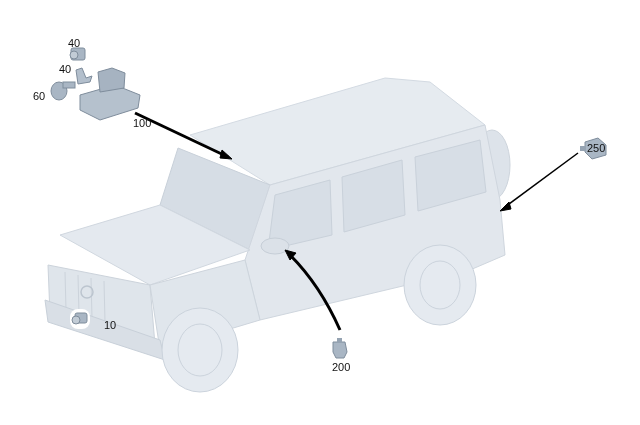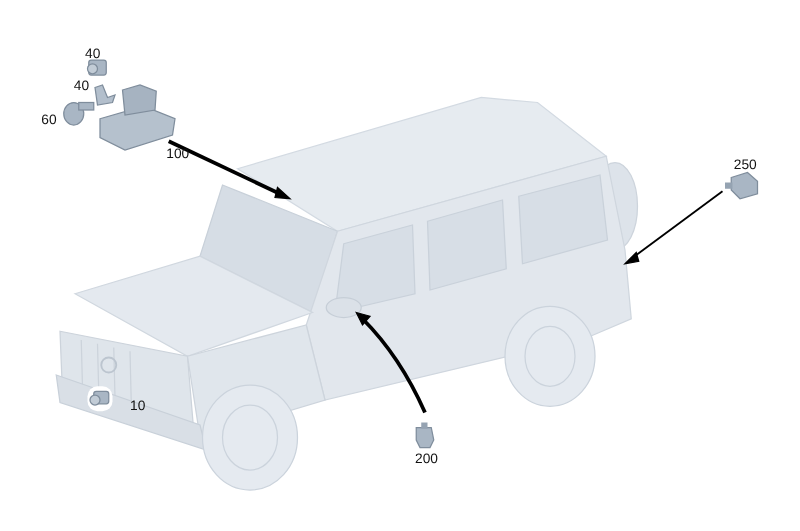--- a/index.html
+++ b/index.html
@@ -87,16 +87,16 @@
     <g>
       <path d="M333 342 L345 342 L347 352 L344 358 L336 358 L333 352 Z" fill="#a9b6c4" stroke="#7f8d9c"></path>
       <rect x="337" y="338" width="5" height="5" fill="#95a3b2"></rect>
     </g>
   </svg>
 
   <span class="callout" style="left:68px; top:37px;">40</span>
   <span class="callout" style="left:59px; top:63px;">40</span>
   <span class="callout" style="left:33px; top:90px;">60</span>
   <span class="callout" style="left:133px; top:69px;margin-top:48px;">100</span>
-  <span class="callout" style="left:587px; top:126px;">250</span>
+  <span class="callout" style="left:587px; top:142px;">250</span>
   <span class="callout" style="left:104px; top:319px;">10</span>
   <span class="callout" style="left:332px; top:361px;">200</span>
 </div>
 
 </body></html>

